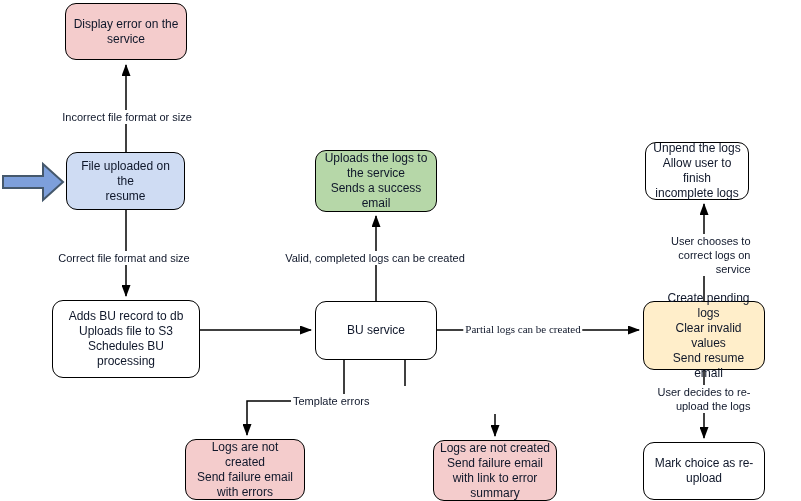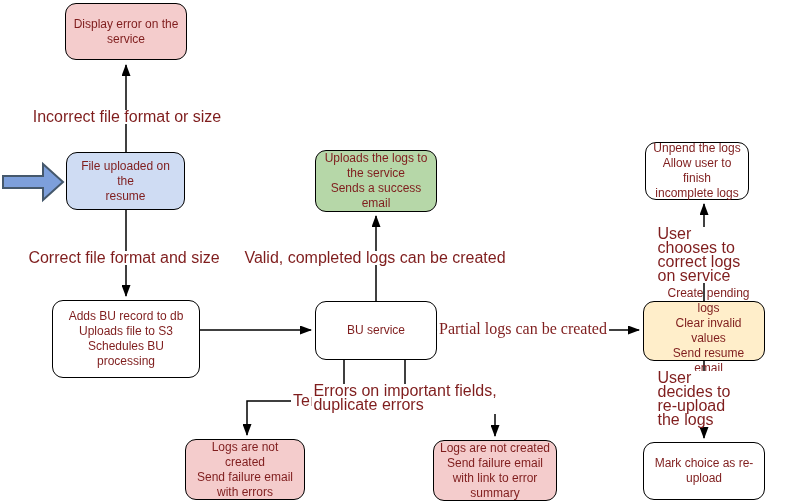--- a/index.html
+++ b/index.html
@@ -1,31 +1,31 @@
 <!DOCTYPE html>
 <html><head>
 <meta charset="utf-8">
 <style>
   html,body { margin:0; padding:0; background:#ffffff; }
   #canvas {
     position:relative; width:801px; height:501px; overflow:hidden;
-    font-family:"Liberation Sans", sans-serif; color:#7f1d1d;
+    font-family:"Liberation Sans", sans-serif; color:#0f172a;
   }
   #edges { position:absolute; left:0; top:0; width:801px; height:501px; }
   .node {
     position:absolute; box-sizing:border-box;
     border:1.5px solid #000; border-radius:11px;
     display:flex; align-items:center; justify-content:center;
     text-align:center; font-size:12px; line-height:15px;
     white-space:pre-line; padding:2px 5px; background:#fff;
   }
   .edge-label {
     position:absolute; transform:translate(-50%,-50%);
-    background:#fff; font-size:16px; line-height:14px;
-    white-space:pre-line; text-align:left; padding:0 2px;
+    background:#fff; font-size:11px; line-height:14px;
+    white-space:pre-line; text-align:right; padding:0 2px;
   }
   .edge-label.left-anchor { transform:translate(0,-50%); }
 </style>
 </head>
 <body>
 
 <div id="canvas">
 
   <svg id="edges" width="801" height="501" viewBox="0 0 801 501">
     <defs>
@@ -53,39 +53,37 @@
   <div class="node" style="left: 66px; top: 152px; width: 119px; height: 58px; background-color: rgb(207, 220, 243);">File uploaded on the
 resume</div>
   <div class="node" style="left: 52px; top: 300px; width: 148px; height: 78px; background-color: rgb(255, 255, 255);">Adds BU record to db
 Uploads file to S3
 Schedules BU processing</div>
   <div class="node" style="left: 315px; top: 150px; width: 122px; height: 62px; background-color: rgb(182, 215, 168);">Uploads the logs to
 the service
 Sends a success
 email</div>
   <div class="node" style="left: 315px; top: 301px; width: 122px; height: 59px; background-color: rgb(255, 255, 255);">BU service</div>
-  <div class="node" style="left: 643px; top: 301px; width: 122px; height: 60px; background-color: rgb(255, 238, 202); padding-left: 14px;">Create pending logs
+  <div class="node" style="left: 643px; top: 301px; width: 122px; height: 69px; background-color: rgb(255, 238, 202); padding-left: 14px;">Create pending logs
 Clear invalid values
 Send resume email</div>
   <div class="node" style="left: 645px; top: 142px; width: 104px; height: 58px; background-color: rgb(255, 255, 255);">Unpend the logs
 Allow user to finish
 incomplete logs</div>
   <div class="node" style="left: 643px; top: 442px; width: 122px; height: 58px; background-color: rgb(255, 255, 255);">Mark choice as re-
 upload</div>
   <div class="node" style="left: 185px; top: 439px; width: 120px; height: 61px; background-color: rgb(244, 204, 204);">Logs are not created
 Send failure email
 with errors</div>
   <div class="node" style="left: 433px; top: 440px; width: 124px; height: 61px; background-color: rgb(244, 204, 204);">Logs are not created
 Send failure email
 with link to error
 summary</div>
 
   <div class="edge-label" style="left:127px; top:117px;">Incorrect file format or size</div>
   <div class="edge-label" style="left:124px; top:258px;">Correct file format and size</div>
   <div class="edge-label" style="left:375px; top:258px;">Valid, completed logs can be created</div>
   <div class="edge-label" style="left:523px; top:329px;font-family:Liberation Serif, serif;">Partial logs can be created</div>
   <div class="edge-label left-anchor" style="left:291px; top:401px;">Template errors</div>
-  <div class="edge-label" style="left:405px; top:398px;">Errors on important fields,
-duplicate errors</div>
   <div class="edge-label" style="left:704px; top:255px;">User chooses to correct logs on service</div>
   <div class="edge-label" style="left:704px; top:399px;">User decides to re-upload the logs</div>
 
 </div>
 
 </body></html>

